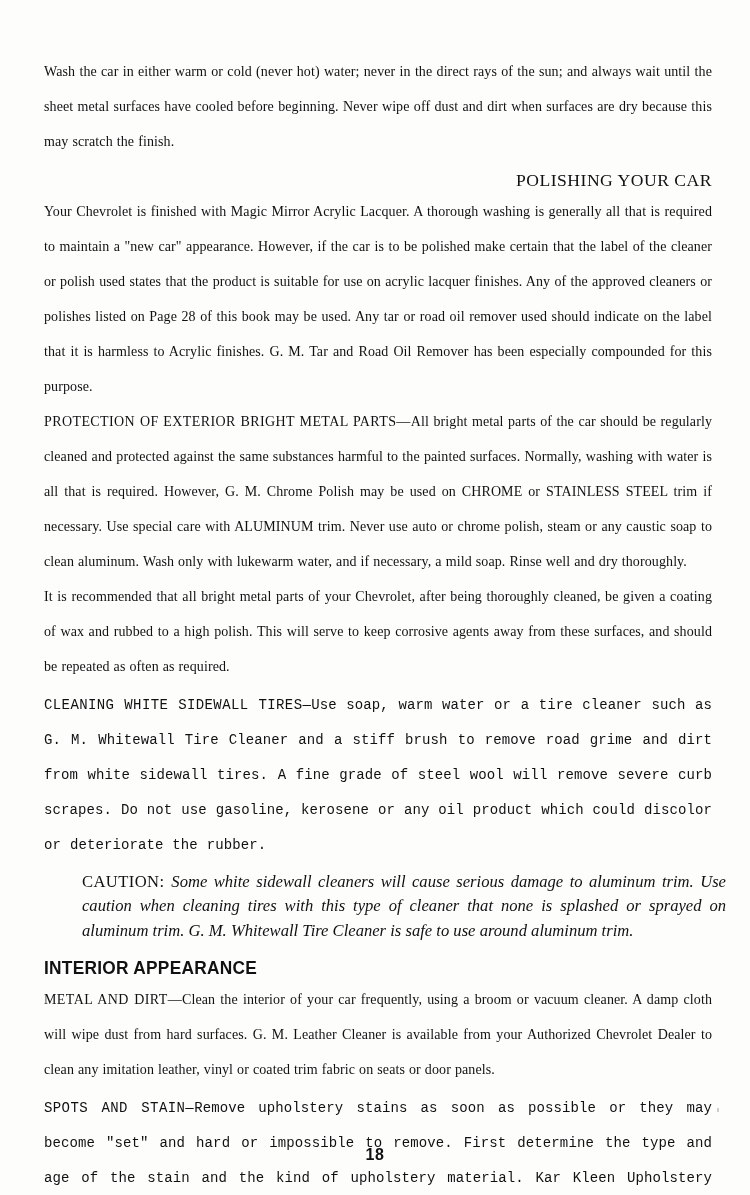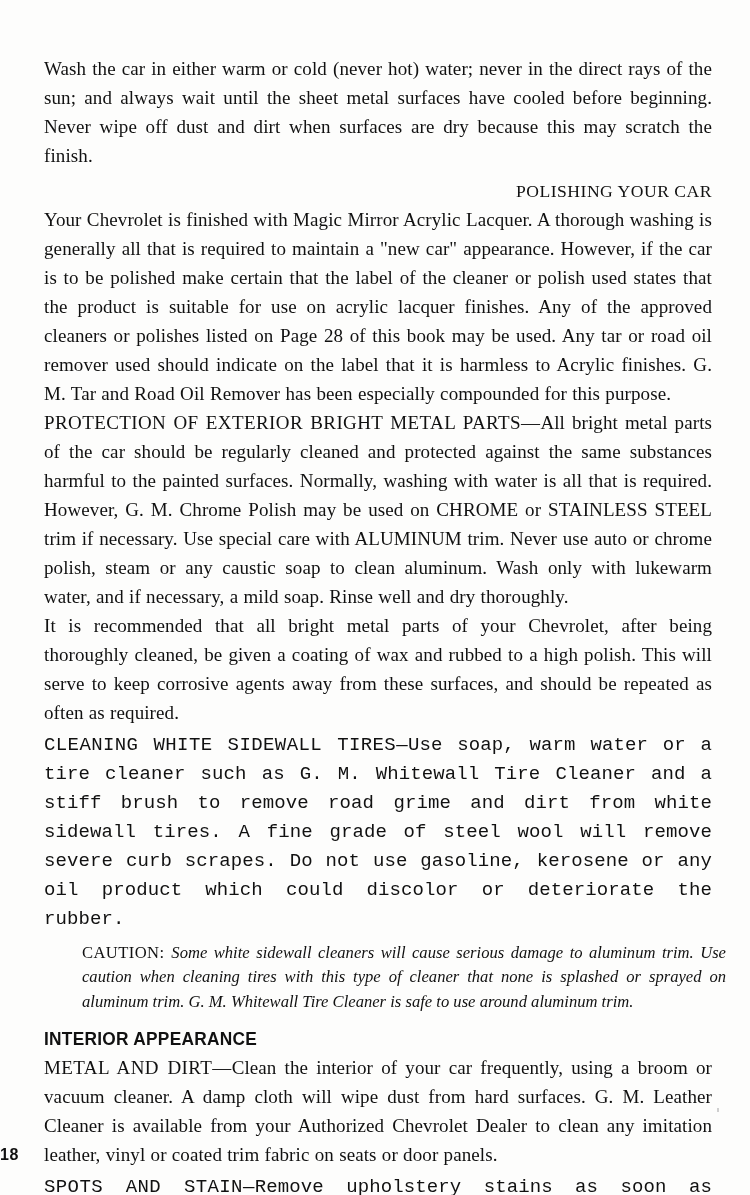--- a/index.html
+++ b/index.html
@@ -24,22 +24,22 @@
     background: #fdfdfc;
   }
   .content {
     position: absolute;
     left: 44px;
     top: 54px;
     width: 668px;
   }
   p.body-par {
     margin: 0 0 0 0;
-    font-size: 19px;
-    line-height: 29px;
+    font-size: 14px;
+    line-height: 35px;
     text-align: justify;
     text-justify: inter-word;
     letter-spacing: 0.1px;
     word-spacing: 0.4px;
     hyphens: none;
   }
   p.gap {
     margin-top: 0;
   }
   p.gap-sm {
@@ -75,20 +75,21 @@
     letter-spacing: 0.3px;
     margin: 14px 0 3px 0;
     transform: scaleX(0.94);
     transform-origin: left center;
   }
   .page-number {
     position: absolute;
     left: 0;
     top: 1146px;
     width: 750px;
+    text-align: center;
     font-family: "Liberation Sans", "DejaVu Sans", sans-serif;
     font-weight: bold;
     font-size: 16px;
     letter-spacing: 0.5px;
     color: #111111;
   }
   .speck {
     position: absolute;
     left: 717px;
     top: 1108px;

